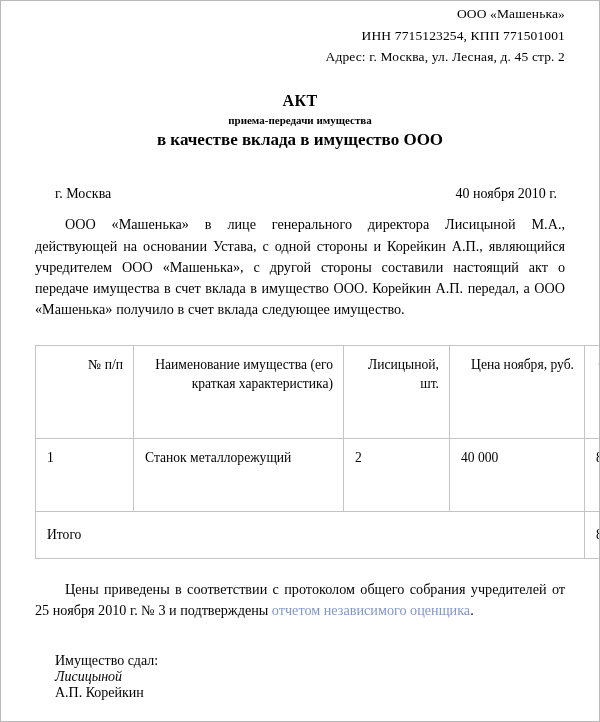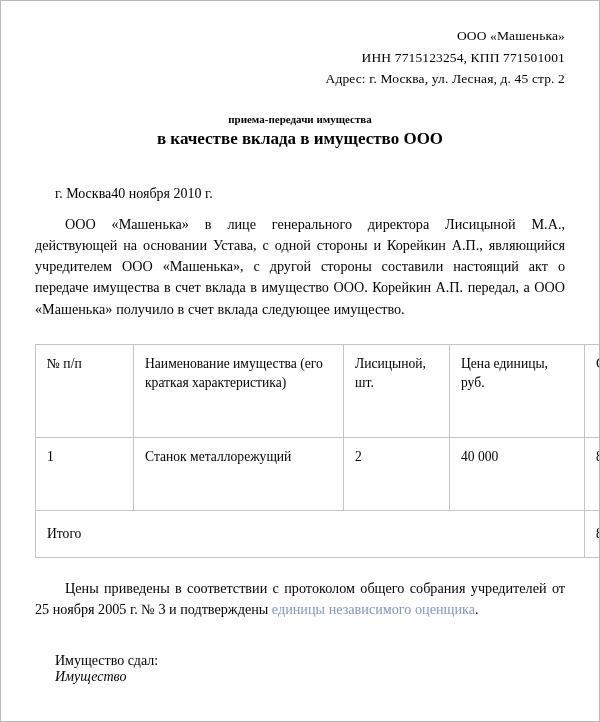--- a/index.html
+++ b/index.html
@@ -15,21 +15,21 @@
     position: relative;
     width: 600px;
     height: 722px;
     box-sizing: border-box;
     background: #ffffff;
     border: 1px solid #b9b9b9;
     overflow: hidden;
   }
   .sheet {
     box-sizing: border-box;
-    padding: 24px 34px 0 34px;
+    padding: 2px 34px 0 34px;
   }
 
   
   .org-header {
     text-align: right;
     font-size: 13.5px;
     line-height: 1.60;
     letter-spacing: 0.01em;
   }
   .org-header div { white-space: nowrap; }
@@ -41,20 +41,21 @@
     margin-top: 22px;
     line-height: 1.42;
   }
   .doc-title .t1 { font-size: 16px; letter-spacing: 0.02em; }
   .doc-title .t2 { font-size: 11px; }
   .doc-title .t3 { font-size: 17px; }
 
   
   .place-date {
     display: flex;
+    justify-content: space-between;
     align-items: baseline;
     margin-top: 34px;
     font-size: 14px;
     padding: 0 8px 0 20px;
   }
 
   
   .body-par {
     margin-top: 12px;
     font-size: 14.2px;
@@ -71,21 +72,21 @@
     border-collapse: collapse;
     table-layout: fixed;
     font-size: 13.6px;
   }
   .prop-table td {
     border: 1px solid #c4c4c4;
     vertical-align: top;
     padding: 9px 10px 9px 11px;
     line-height: 1.42;
   }
-  .prop-table .r-head td { height: 74px; }
+  .prop-table .r-head td { height: 74px; text-align: right; }
   .prop-table .r-data td { height: 54px; }
   .prop-table .r-total td { height: 30px; vertical-align: middle; padding-top: 8px; padding-bottom: 8px; }
   .c-num    { width: 76px; }
   .c-name   { width: 188px; }
   .c-qty    { width: 84px; }
   .c-price  { width: 113px; }
   .c-sum    { width: 71px; }
 
   
   .note-par {
@@ -116,58 +117,60 @@
 <div id="page">
   <div class="sheet">
 
     <div class="org-header">
       <div>ООО «Машенька»</div>
       <div>ИНН 7715123254, КПП 771501001</div>
       <div>Адрес: г. Москва, ул. Лесная, д. 45 стр. 2</div>
     </div>
 
     <div class="doc-title">
+      <div class="t1">АКТ</div>
       <div class="t2">приема-передачи имущества</div>
       <div class="t3">в качестве вклада в имущество ООО</div>
     </div>
 
     <div class="place-date">
       <span>г. Москва</span>
       <span>40 ноября 2010 г.</span>
     </div>
 
     <p class="body-par">ООО «Машенька» в лице генерального директора Лисицыной М.А., действующей на основании Устава, с одной стороны и Корейкин А.П., являющийся учредителем ООО «Машенька», с другой стороны составили настоящий акт о передаче имущества в счет вклада в имущество ООО. Корейкин А.П. передал, а ООО «Машенька» получило в счет вклада следующее имущество.</p>
 
     <table class="prop-table">
       <tbody>
         <tr class="r-head">
           <td class="c-num">№ п/п</td>
           <td class="c-name">Наименование имущества  (его краткая характеристика)</td>
           <td class="c-qty">Лисицыной, шт.</td>
-          <td class="c-price">Цена единицы, руб.</td>
+          <td class="c-price">Цена ноября, руб.</td>
           <td class="c-sum">Сумма, руб.</td>
         </tr>
         <tr class="r-data">
           <td>1</td>
           <td>Станок металлорежущий</td>
           <td>2</td>
           <td>40 000</td>
           <td>80 000</td>
         </tr>
         <tr class="r-total">
           <td colspan="4">Итого</td>
           <td>80 000</td>
         </tr>
       </tbody>
     </table>
 
-    <p class="note-par"><span>Цены приведены в соответствии с протоколом общего собрания учредителей от 25 ноября 2005 г. № 3 и подтверждены </span><span class="link-ref" style="color: rgb(128, 149, 201);">единицы независимого оценщика</span><span>.</span></p>
+    <p class="note-par"><span>Цены приведены в соответствии с протоколом общего собрания учредителей от 25 ноября 2010 г. № 3 и подтверждены </span><span class="link-ref" style="color: rgb(128, 149, 201);">отчетом независимого оценщика</span><span>.</span></p>
 
     <div class="sign-block">
       <div class="sign-row">
         <span class="sign-label">Имущество сдал:</span>
-        <span class="sign-hand">Имущество</span>
+        <span class="sign-hand">Лисицыной</span>
+        <span class="sign-name">А.П. Корейкин</span>
       </div>
 
     </div>
 
   </div>
 </div>
 
 </body></html>

